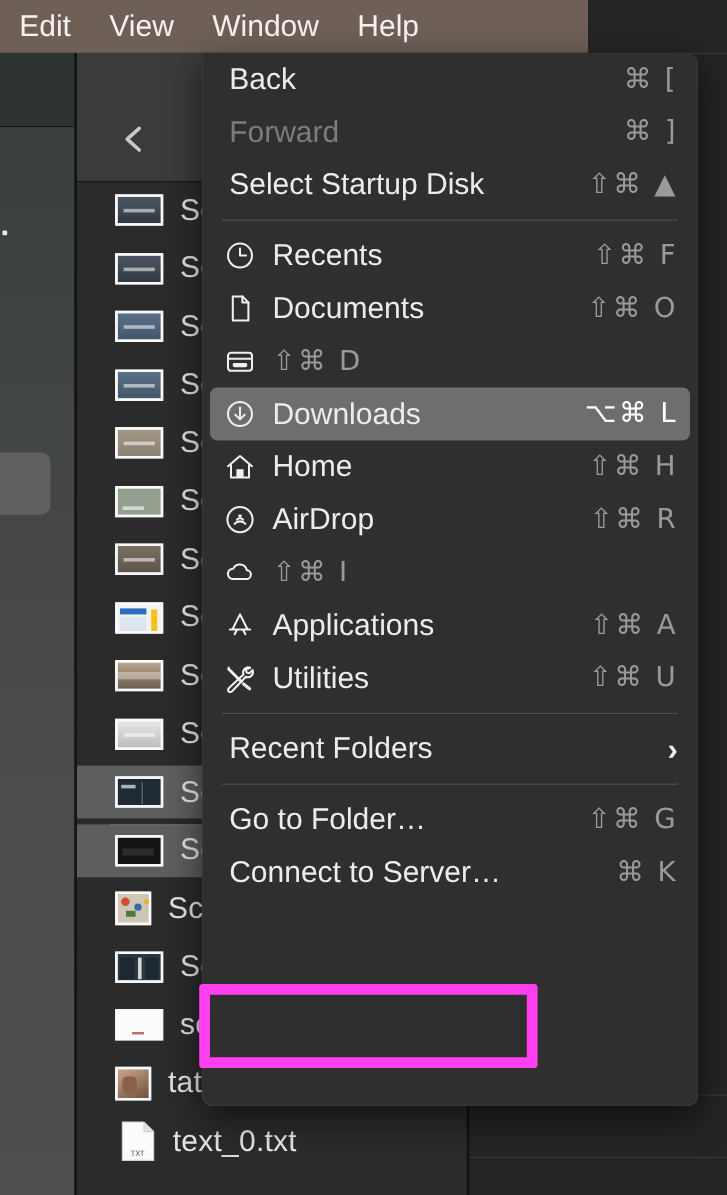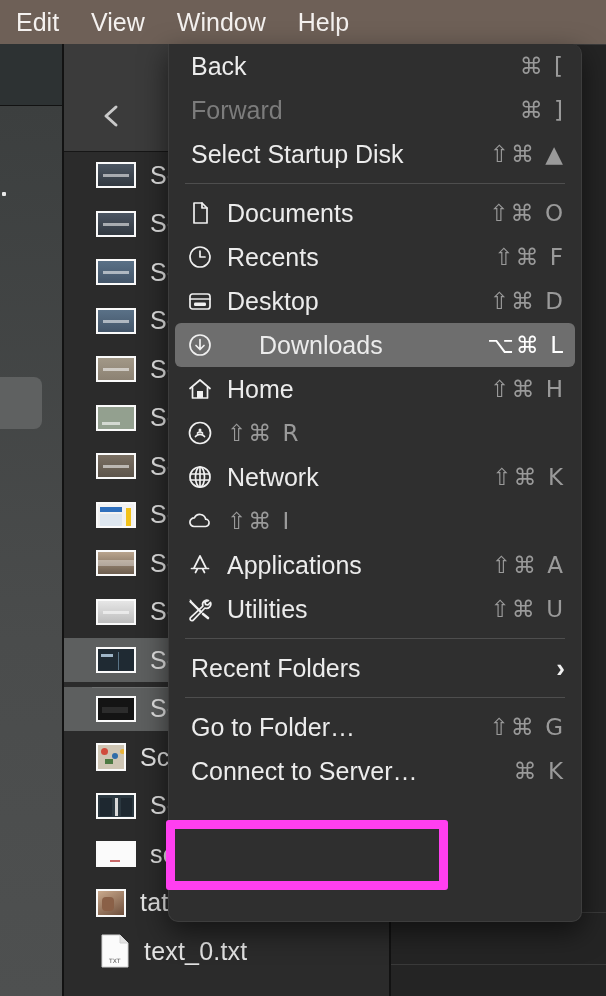--- a/index.html
+++ b/index.html
@@ -151,21 +151,21 @@
     width: 30px; height: 34px;
     margin-left: 36px;
     position: relative;
     flex: 0 0 auto;
   }
 
   
   .menubar {
     position: absolute;
     left: 0; top: 0;
-    width: 606px; height: 44px;
+    width: 490px; height: 44px;
     background: #6e6057;
     display: flex;
     align-items: center;
   }
   .menubar-item {
     position: relative;
     height: 44px;
     display: flex;
     align-items: center;
     padding: 0 16px;
@@ -199,21 +199,21 @@
     align-items: center;
     margin: 0 6px;
     padding: 0 10px 0 8px;
     border-radius: 6px;
     color: #ececec;
     font-size: 25px;
     white-space: nowrap;
   }
   .menu-item.noicon { padding-left: 16px; }
   .menu-item.disabled { color: #7c7c7c; justify-content: flex-end; }
-  .menu-item.highlight { background: #6e6e6e; gap: 32px; }
+  .menu-item.highlight { background: #6e6e6e; }
 
   .mi-icon {
     width: 34px; height: 30px;
     margin-right: 10px;
     flex: 0 0 auto;
     display: flex;
     align-items: center;
     justify-content: center;
   }
   .mi-label { flex: 1 1 auto; }
@@ -455,46 +455,45 @@
         <span class="mi-shortcut">⌘ ]</span>
       </div>
       <div class="menu-item noicon">
         <span class="mi-label">Select Startup Disk</span>
         <span class="mi-shortcut">⇧⌘ ▲</span>
       </div>
       <div class="menu-separator"></div>
       <div class="menu-item">
         <span class="mi-icon">
           <svg width="28" height="28" viewBox="0 0 28 28">
+            <circle cx="14" cy="14" r="10" stroke="#f0f0f0" fill="none" stroke-width="1.7" stroke-linecap="round" stroke-linejoin="round"></circle>
+            <path d="M14 8v6h5" stroke="#f0f0f0" fill="none" stroke-width="1.7" stroke-linecap="round" stroke-linejoin="round"></path>
+          </svg>
+        </span>
+        <span class="mi-label">Recents</span>
+        <span class="mi-shortcut">⇧⌘ F</span>
+      </div>
+      <div class="menu-item">
+        <span class="mi-icon">
+          <svg width="28" height="28" viewBox="0 0 28 28">
             <path d="M8 4h8l5 5v15H8z" stroke="#f0f0f0" fill="none" stroke-width="1.7" stroke-linecap="round" stroke-linejoin="round"></path>
             <path d="M16 4v5h5" stroke="#f0f0f0" fill="none" stroke-width="1.7" stroke-linecap="round" stroke-linejoin="round"></path>
           </svg>
         </span>
         <span class="mi-label">Documents</span>
         <span class="mi-shortcut">⇧⌘ O</span>
-      </div>
-      <div class="menu-item">
-        <span class="mi-icon">
-          <svg width="28" height="28" viewBox="0 0 28 28">
-            <circle cx="14" cy="14" r="10" stroke="#f0f0f0" fill="none" stroke-width="1.7" stroke-linecap="round" stroke-linejoin="round"></circle>
-            <path d="M14 8v6h5" stroke="#f0f0f0" fill="none" stroke-width="1.7" stroke-linecap="round" stroke-linejoin="round"></path>
-          </svg>
-        </span>
-        <span class="mi-label">Recents</span>
-        <span class="mi-shortcut">⇧⌘ F</span>
       </div>
       <div class="menu-item">
         <span class="mi-icon">
           <svg width="28" height="28" viewBox="0 0 28 28">
             <rect x="4" y="7" width="20" height="15" rx="2.5" stroke="#f0f0f0" fill="none" stroke-width="1.7" stroke-linecap="round" stroke-linejoin="round"></rect>
             <path d="M4 12h20" stroke="#f0f0f0" fill="none" stroke-width="1.7" stroke-linecap="round" stroke-linejoin="round"></path>
             <rect x="8" y="15.5" width="12" height="3.5" rx="1.2" fill="#f0f0f0" stroke="none"></rect>
           </svg>
         </span>
-        <span class="mi-label">Desktop</span>
         <span class="mi-shortcut">⇧⌘ D</span>
       </div>
       <div class="menu-item highlight">
         <span class="mi-icon">
           <svg width="28" height="28" viewBox="0 0 28 28">
             <circle cx="14" cy="14" r="10" stroke="#f0f0f0" fill="none" stroke-width="1.7" stroke-linecap="round" stroke-linejoin="round"></circle>
             <path d="M14 8.5v10M10 14.5l4 4 4-4" stroke="#f0f0f0" fill="none" stroke-width="1.7" stroke-linecap="round" stroke-linejoin="round"></path>
           </svg>
         </span>
         <span class="mi-label">Downloads</span>
@@ -513,32 +512,22 @@
       </div>
       <div class="menu-item">
         <span class="mi-icon">
           <svg width="28" height="28" viewBox="0 0 28 28">
             <circle cx="14" cy="14" r="10.5" stroke="#f0f0f0" fill="none" stroke-width="1.7" stroke-linecap="round" stroke-linejoin="round"></circle>
             <path d="M9.5 17.5a6 6 0 0 1 9 0" stroke="#f0f0f0" fill="none" stroke-width="1.7" stroke-linecap="round" stroke-linejoin="round"></path>
             <path d="M11.5 14a3.2 3.2 0 0 1 5 0" stroke="#f0f0f0" fill="none" stroke-width="1.7" stroke-linecap="round" stroke-linejoin="round"></path>
             <circle cx="14" cy="11" r="1.5" fill="#f0f0f0" stroke="none"></circle>
           </svg>
         </span>
+        <span class="mi-label">AirDrop</span>
         <span class="mi-shortcut">⇧⌘ R</span>
-      </div>
-      <div class="menu-item">
-        <span class="mi-icon">
-          <svg width="28" height="28" viewBox="0 0 28 28">
-            <circle cx="14" cy="14" r="10" stroke="#f0f0f0" fill="none" stroke-width="1.7" stroke-linecap="round" stroke-linejoin="round"></circle>
-            <ellipse cx="14" cy="14" rx="4.5" ry="10" stroke="#f0f0f0" fill="none" stroke-width="1.7" stroke-linecap="round" stroke-linejoin="round"></ellipse>
-            <path d="M4.4 11h19.2M4.4 17h19.2M14 4v20" stroke="#f0f0f0" fill="none" stroke-width="1.7" stroke-linecap="round" stroke-linejoin="round"></path>
-          </svg>
-        </span>
-        <span class="mi-label">Network</span>
-        <span class="mi-shortcut">⇧⌘ K</span>
       </div>
       <div class="menu-item">
         <span class="mi-icon">
           <svg width="28" height="28" viewBox="0 0 28 28">
             <path d="M8 19.5a4.3 4.3 0 0 1 .4-8.6 6 6 0 0 1 11.3 1.3 3.6 3.6 0 0 1-.6 7.3z" stroke="#f0f0f0" fill="none" stroke-width="1.7" stroke-linecap="round" stroke-linejoin="round"></path>
           </svg>
         </span>
         <span class="mi-shortcut">⇧⌘ I</span>
       </div>
       <div class="menu-item">

